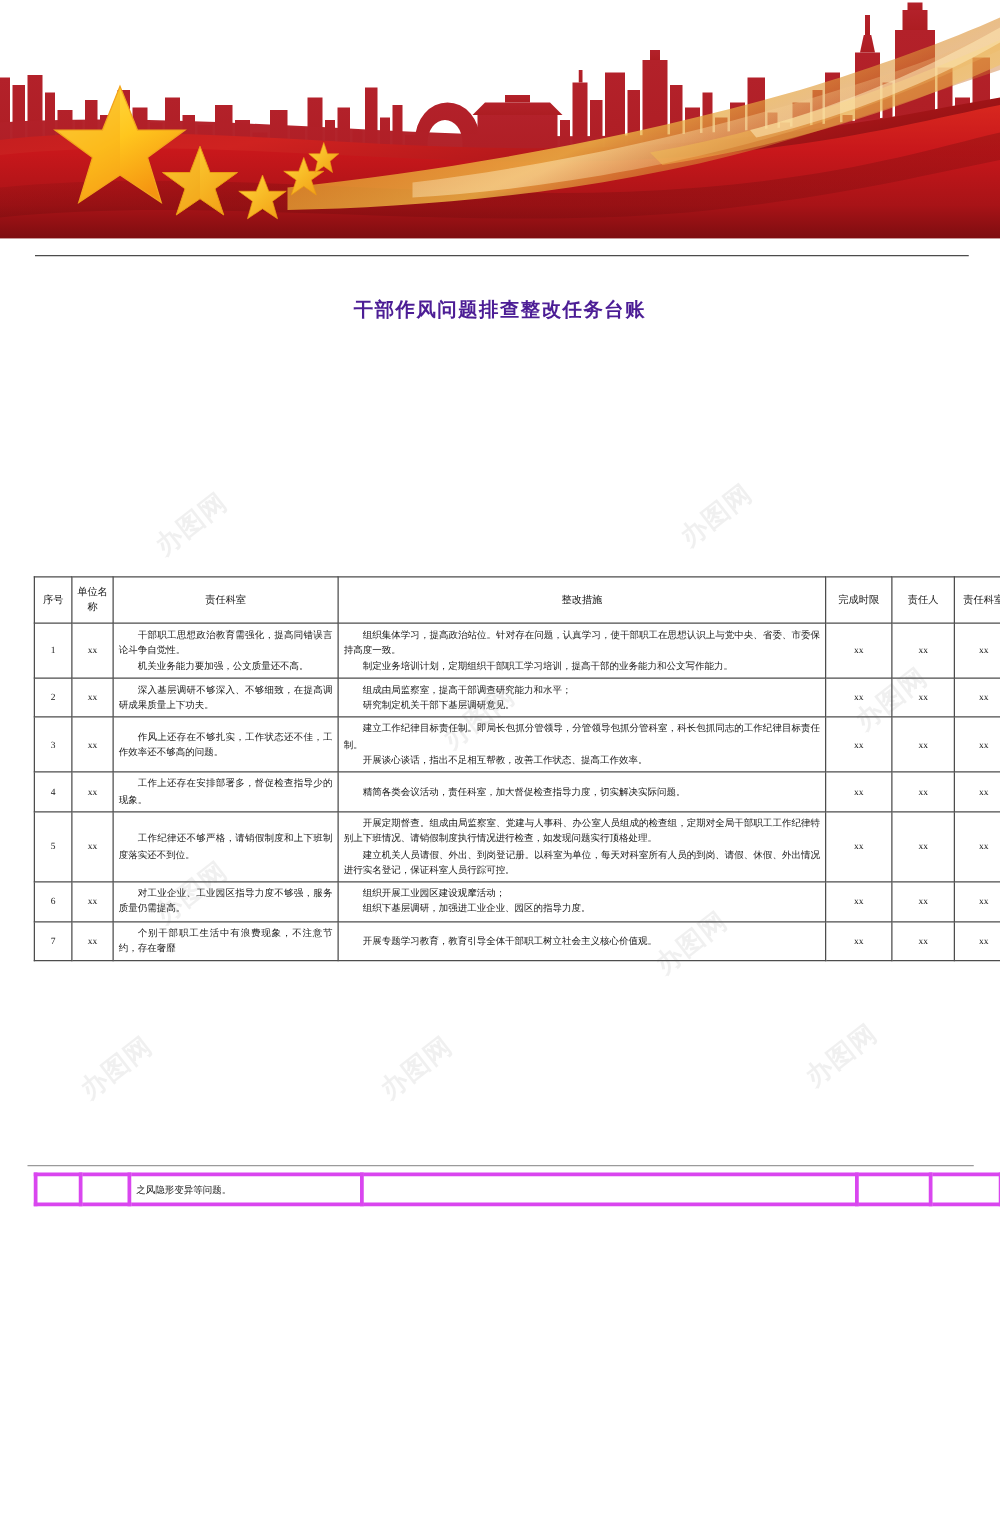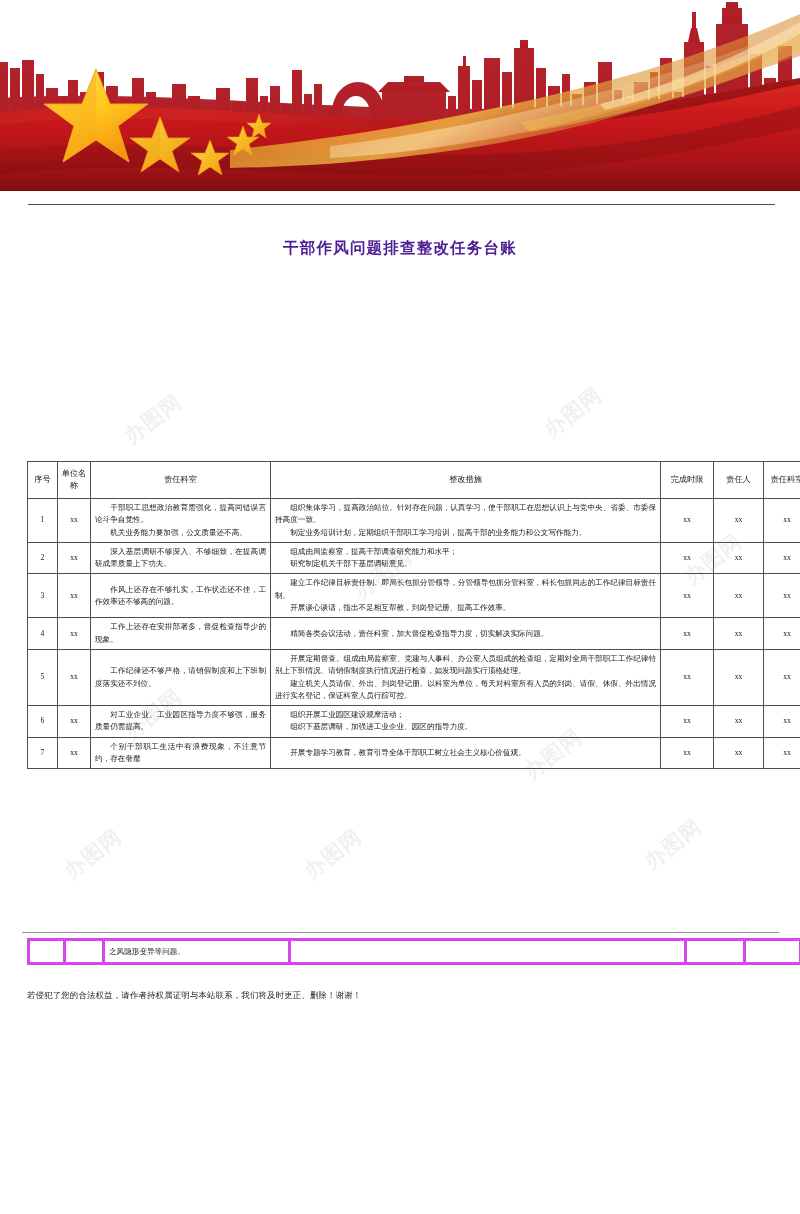--- a/index.html
+++ b/index.html
@@ -369,21 +369,21 @@
           <td class="c-dept">xx</td>
         </tr>
         <tr>
           <td class="c-no">3</td>
           <td class="c-unit">xx</td>
           <td class="c-issue issue-cell">
             <p>作风上还存在不够扎实，工作状态还不佳，工作效率还不够高的问题。</p>
           </td>
           <td class="c-meas meas-cell">
             <p>建立工作纪律目标责任制。即局长包抓分管领导，分管领导包抓分管科室，科长包抓同志的工作纪律目标责任制。</p>
-            <p>开展谈心谈话，指出不足相互帮教，到岗登记册、提高工作效率。</p>
+            <p>开展谈心谈话，指出不足相互帮教，改善工作状态、提高工作效率。</p>
           </td>
           <td class="c-due">xx</td>
           <td class="c-owner">xx</td>
           <td class="c-dept">xx</td>
         </tr>
         <tr>
           <td class="c-no">4</td>
           <td class="c-unit">xx</td>
           <td class="c-issue issue-cell">
             <p>工作上还存在安排部署多，督促检查指导少的现象。</p>
@@ -452,14 +452,13 @@
       <td class="c-meas"></td>
       <td class="c-due"></td>
       <td class="c-owner"></td>
       <td class="c-dept"></td>
     </tr>
   </tbody>
     </table>
 </div>
 
 <div class="disclaimer">
-  <div>若侵犯了您的合法权益，请作者持权属证明与本站联系，我们将及时更正、删除！谢谢！</div>
 </div>
 
 </body></html>

